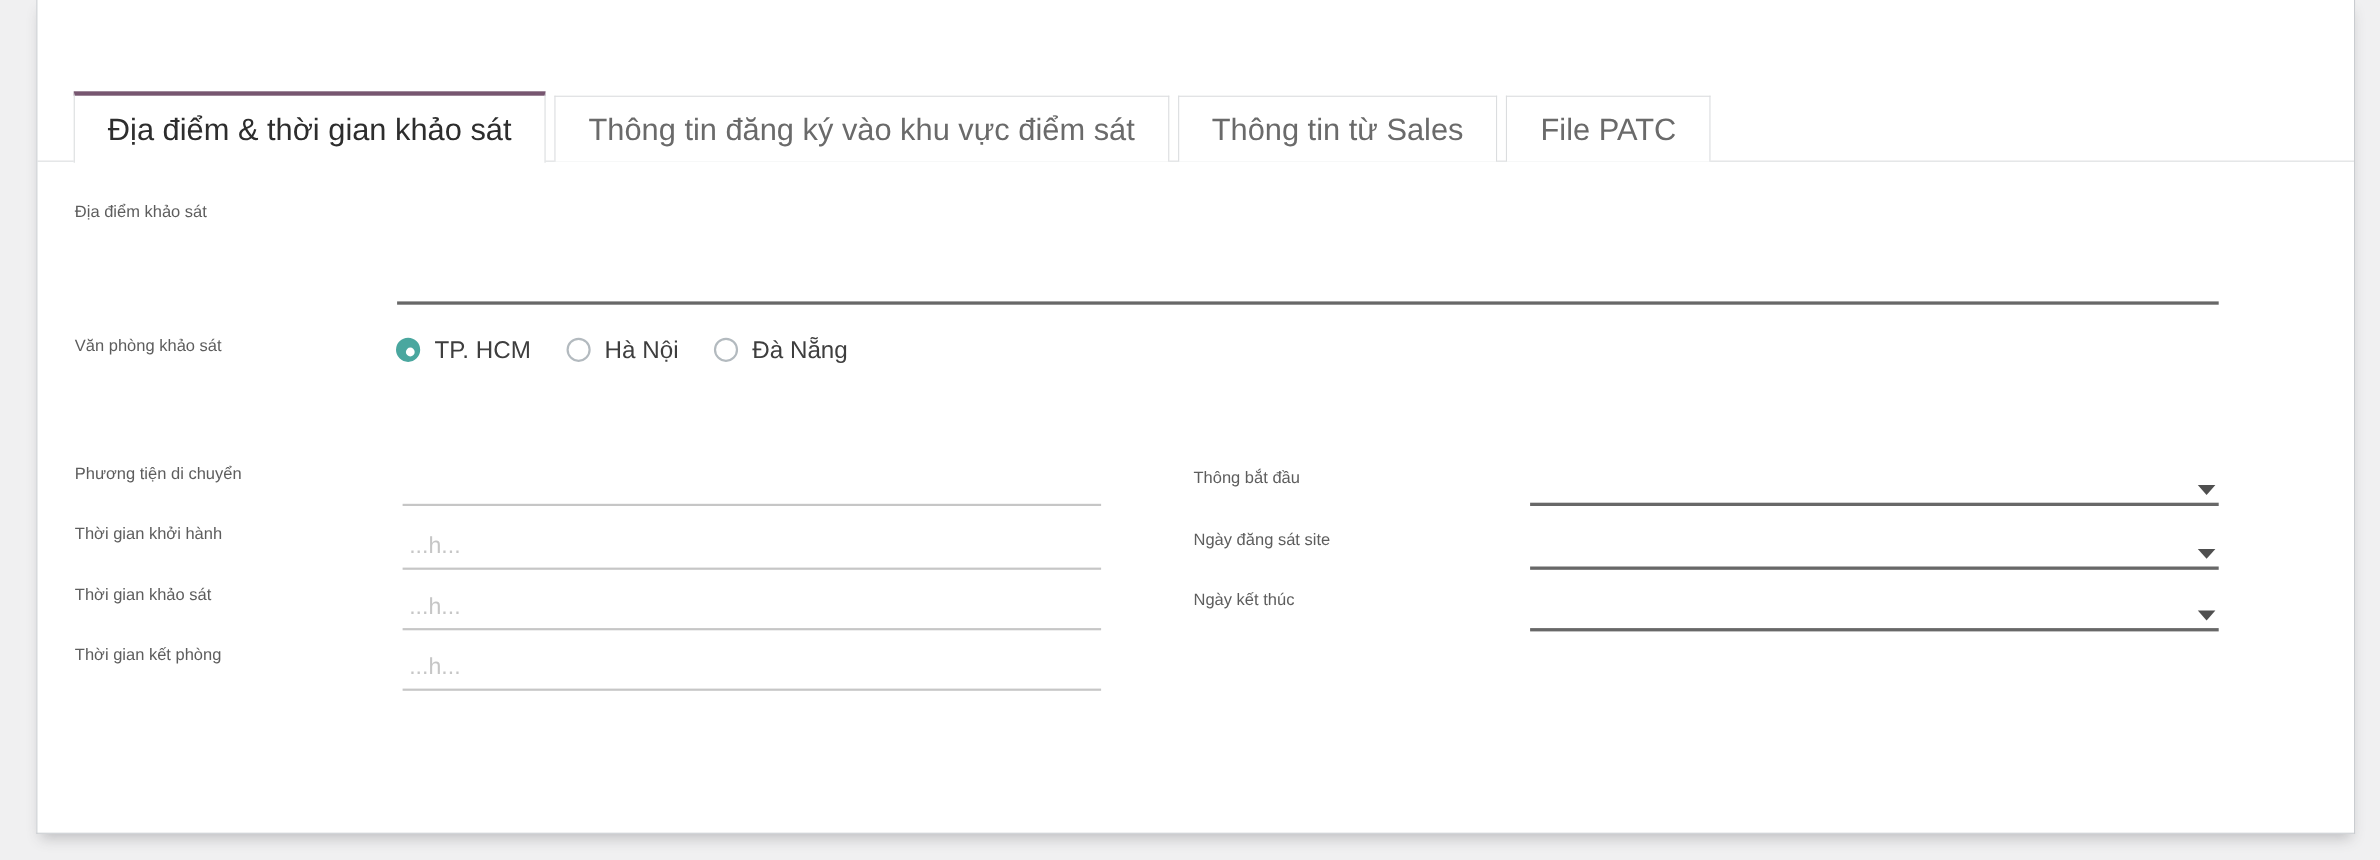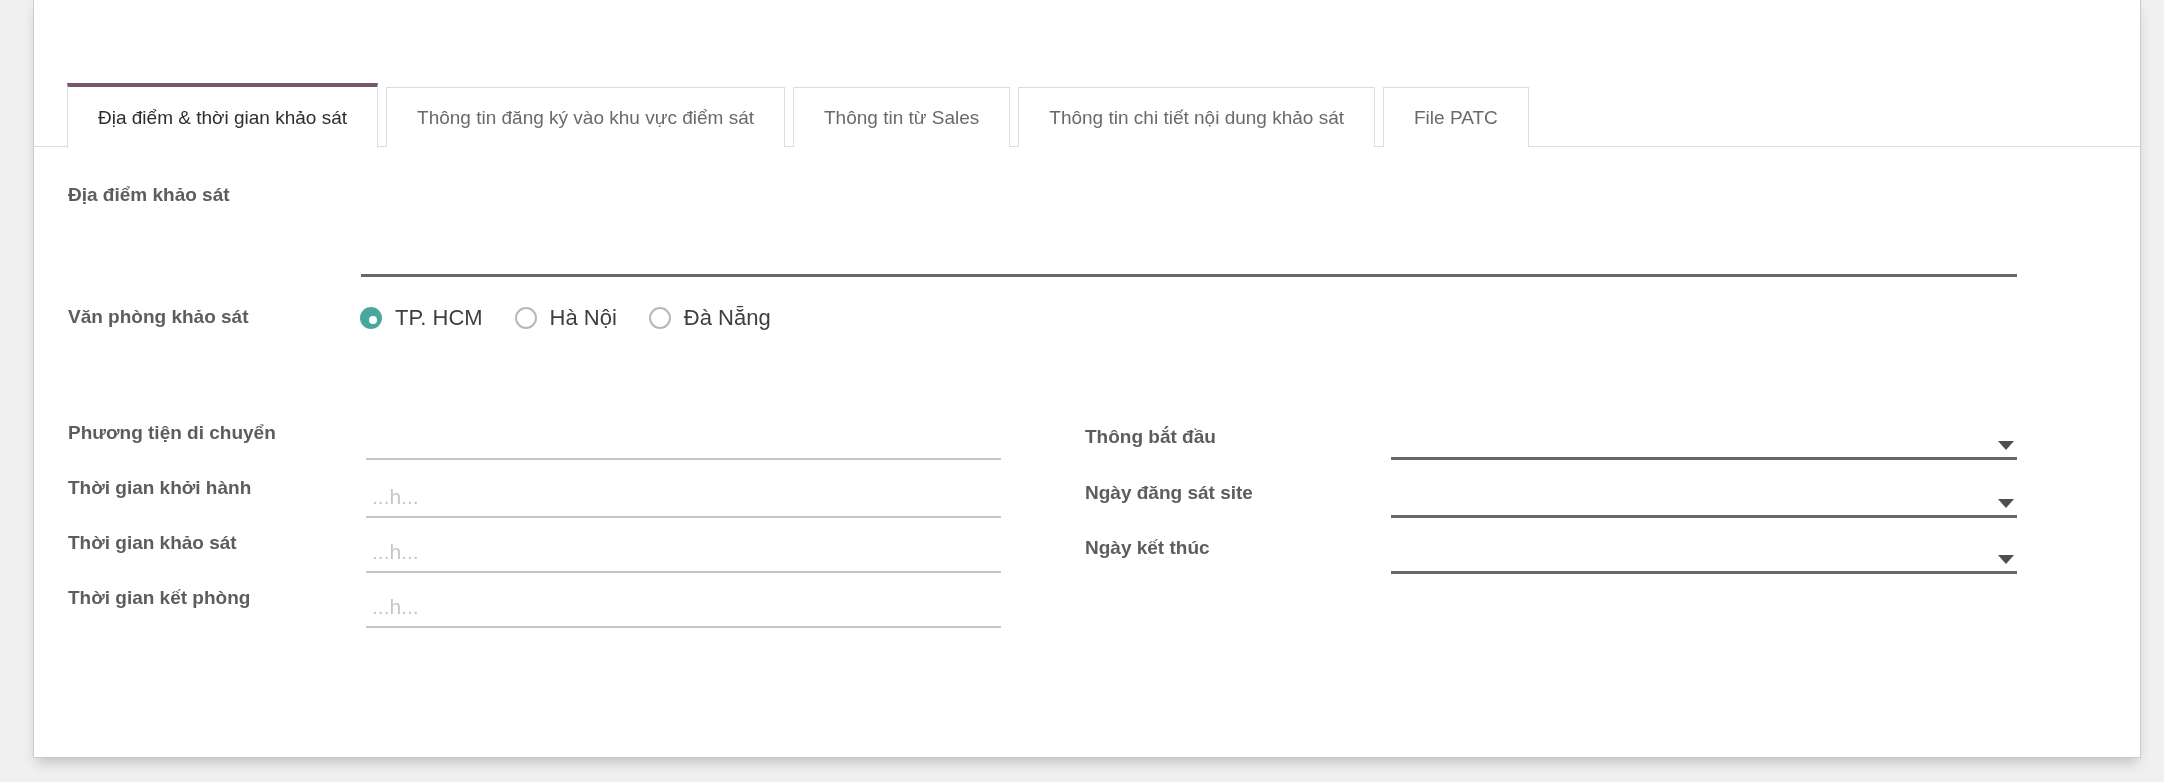--- a/index.html
+++ b/index.html
@@ -13,29 +13,29 @@
   }
   
   .tabbar {
     position:absolute; left:0; right:0; top:85px; height:64px;
     display:flex; align-items:flex-start; padding-left:33px; gap:8px;
     border-bottom:1px solid #dbdddf;
   }
   .tab {
     display:flex; align-items:center; padding:0 30px;
     background:#fff; border:1px solid #dbdddf; border-bottom:none;
-    color:#6a6a6a; font-size:19px; white-space:nowrap; cursor:pointer;
+    color:#6a6a6a; font-size:28px; white-space:nowrap; cursor:pointer;
     margin-top:4px; height:60px;
   }
   .tab.active {
     margin-top:0; height:65px; position:relative; z-index:2;
     border-top:4px solid #775670; color:#2d2d2d;
   }
   
-  .flabel { position:absolute; font-size:19px; font-weight:bold; color:#5d5d5d; white-space:nowrap; }
+  .flabel { position:absolute; font-size:15px; font-weight:normal; color:#5d5d5d; white-space:nowrap; }
   .line-input {
     position:absolute; height:38px; background:transparent; border:none; outline:none;
     border-bottom:2px solid #c6c6c6; font-size:21px; color:#333; padding:0 0 2px 6px;
   }
   .line-input::placeholder { color:#c6c6c6; }
   .line-input.dark { border-bottom:3px solid #686868; }
   .caret {
     position:absolute; right:3px; bottom:12px; width:0; height:0;
     border-left:8px solid transparent; border-right:8px solid transparent;
     border-top:9px solid #4f4f4f; pointer-events:none;
@@ -58,21 +58,20 @@
 </style>
 </head>
 <body>
 
 <div class="sheet">
 
   <div class="tabbar">
     <div class="tab active">Địa điểm &amp; thời gian khảo sát</div>
     <div class="tab">Thông tin đăng ký vào khu vực điểm sát</div>
     <div class="tab">Thông tin từ Sales</div>
-    <div class="tab">Thông tin chi tiết nội dung khảo sát</div>
     <div class="tab">File PATC</div>
   </div>
 
   <div class="flabel" style="left:34px; top:186px;">Địa điểm khảo sát</div>
   <input class="line-input dark" style="left: 327px; top: 241px; width: 1656px;" value="">
 
   <div class="flabel" style="left:34px; top:308px;">Văn phòng khảo sát</div>
   <div class="radio-group" style="left:326px; top:307px;">
     <div class="radio-item selected">
       <span class="radio-circle"></span>

